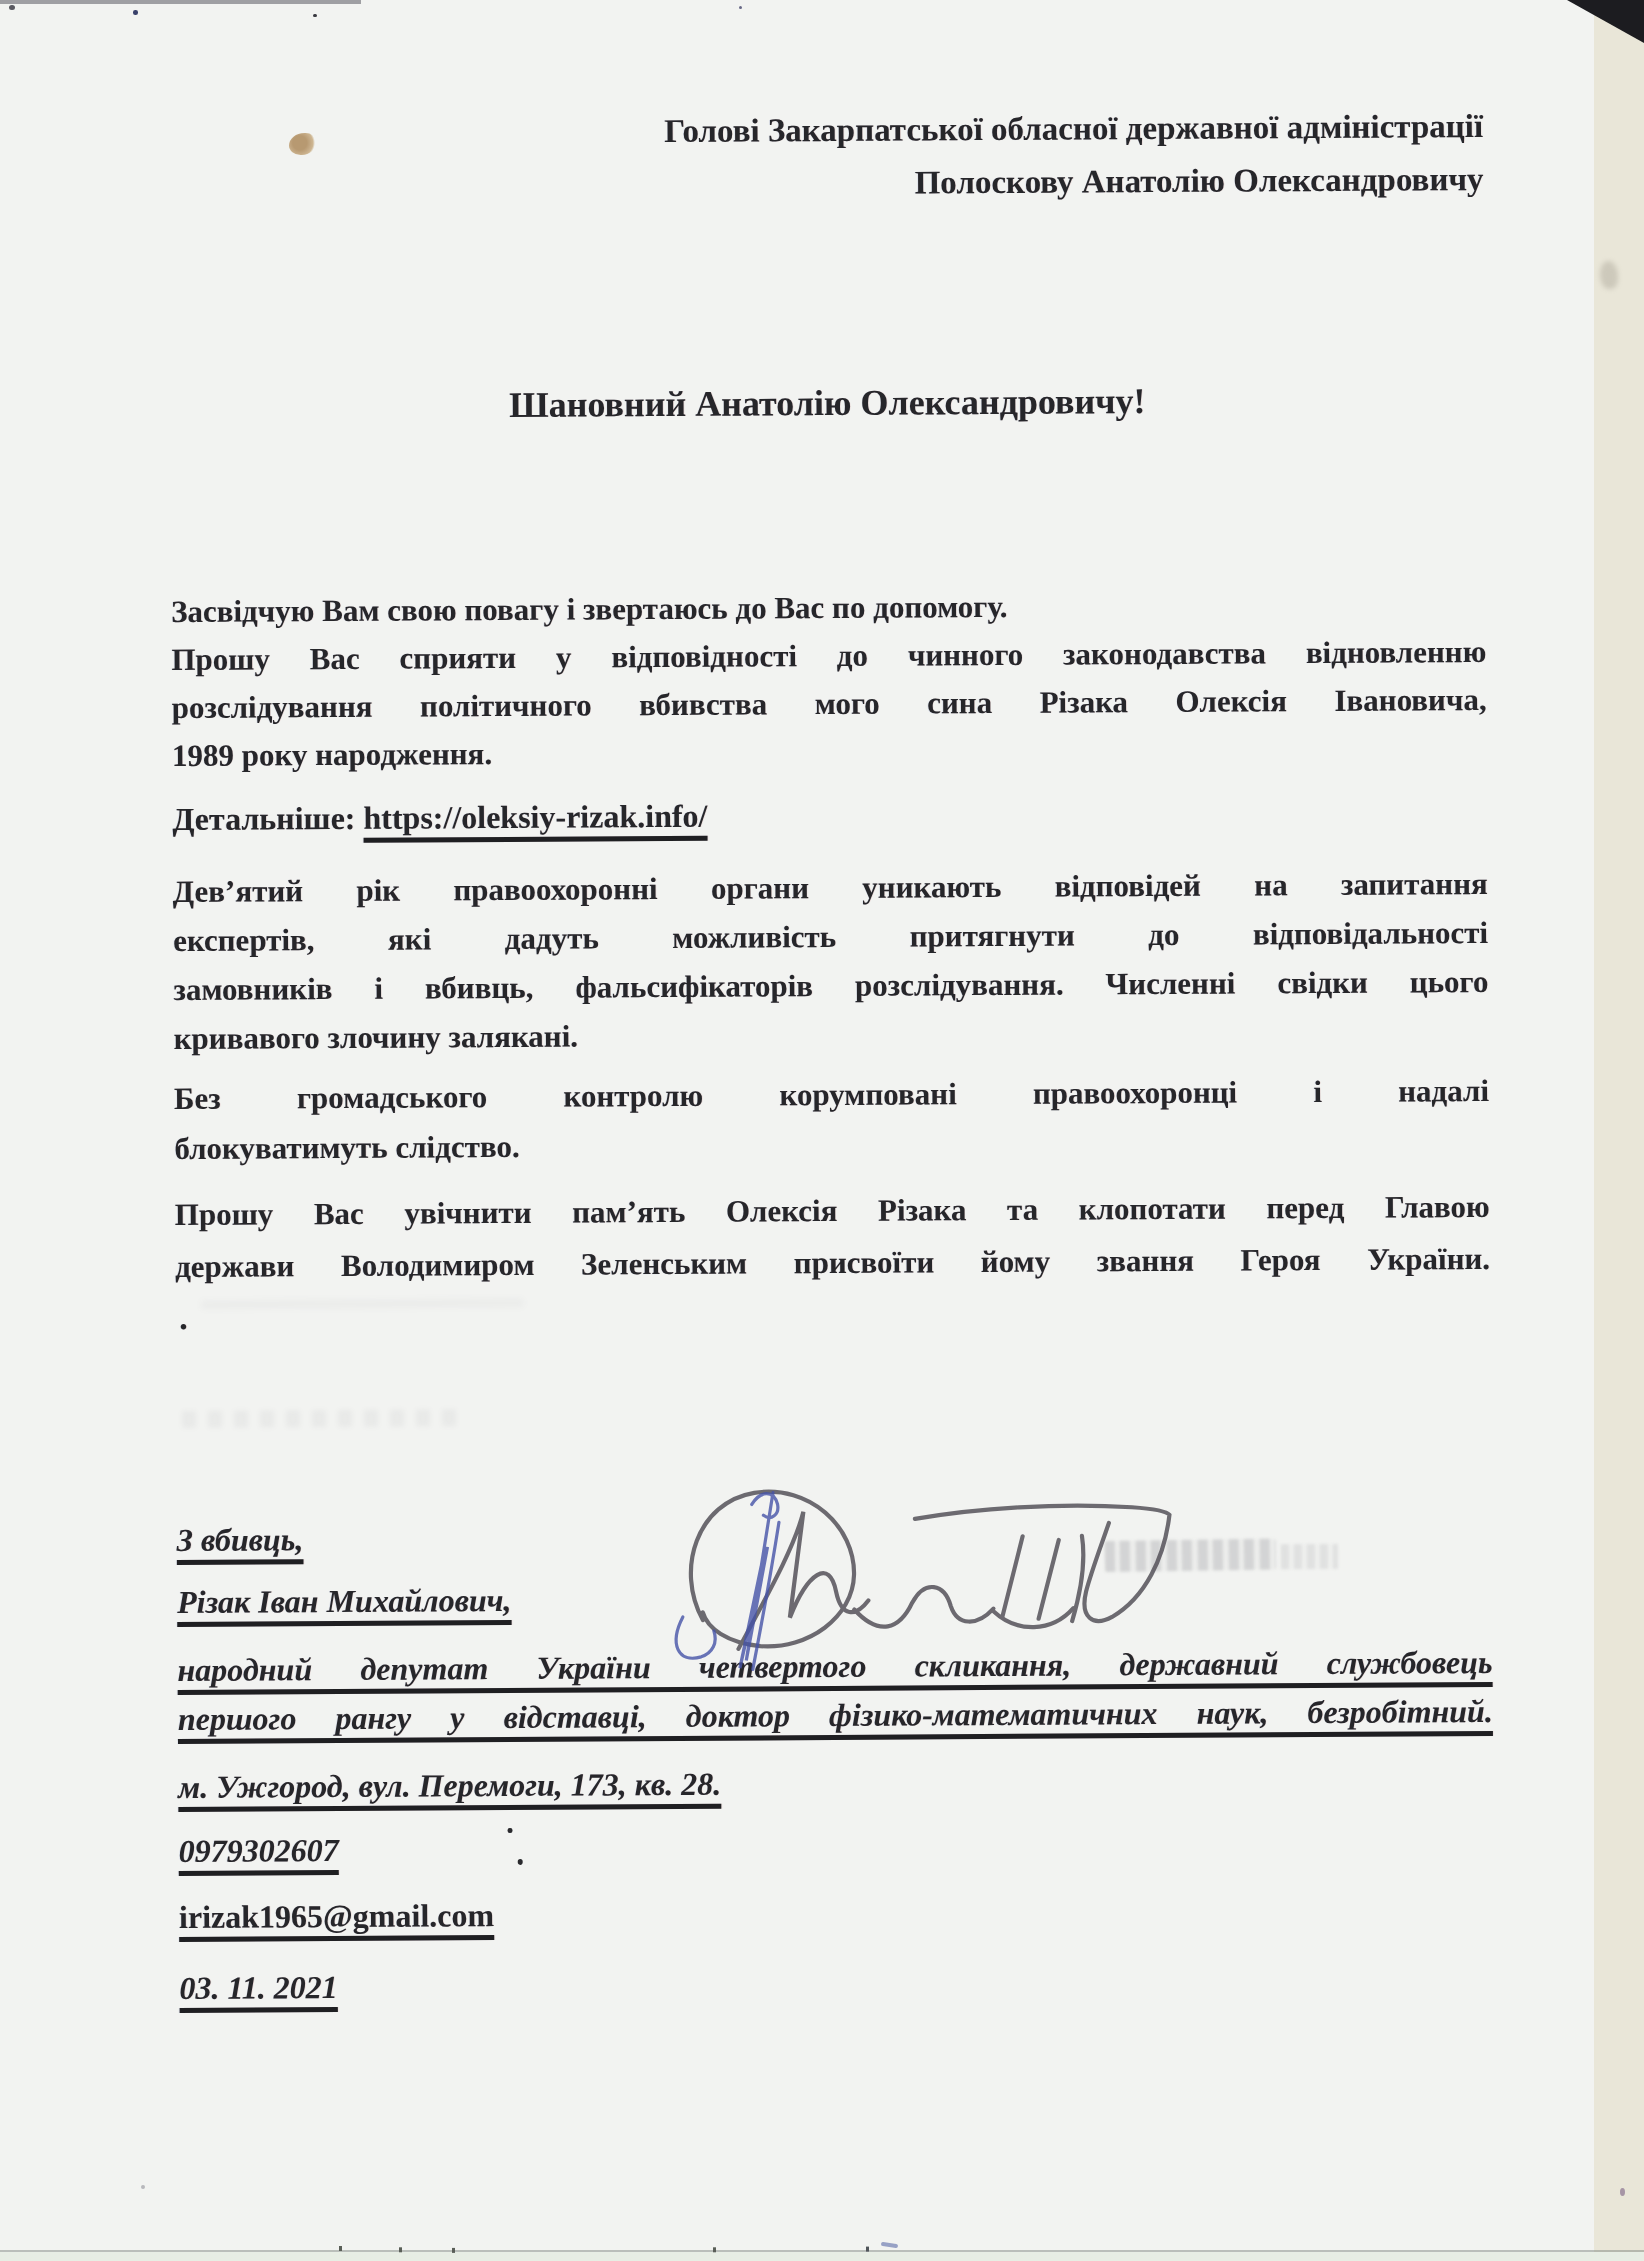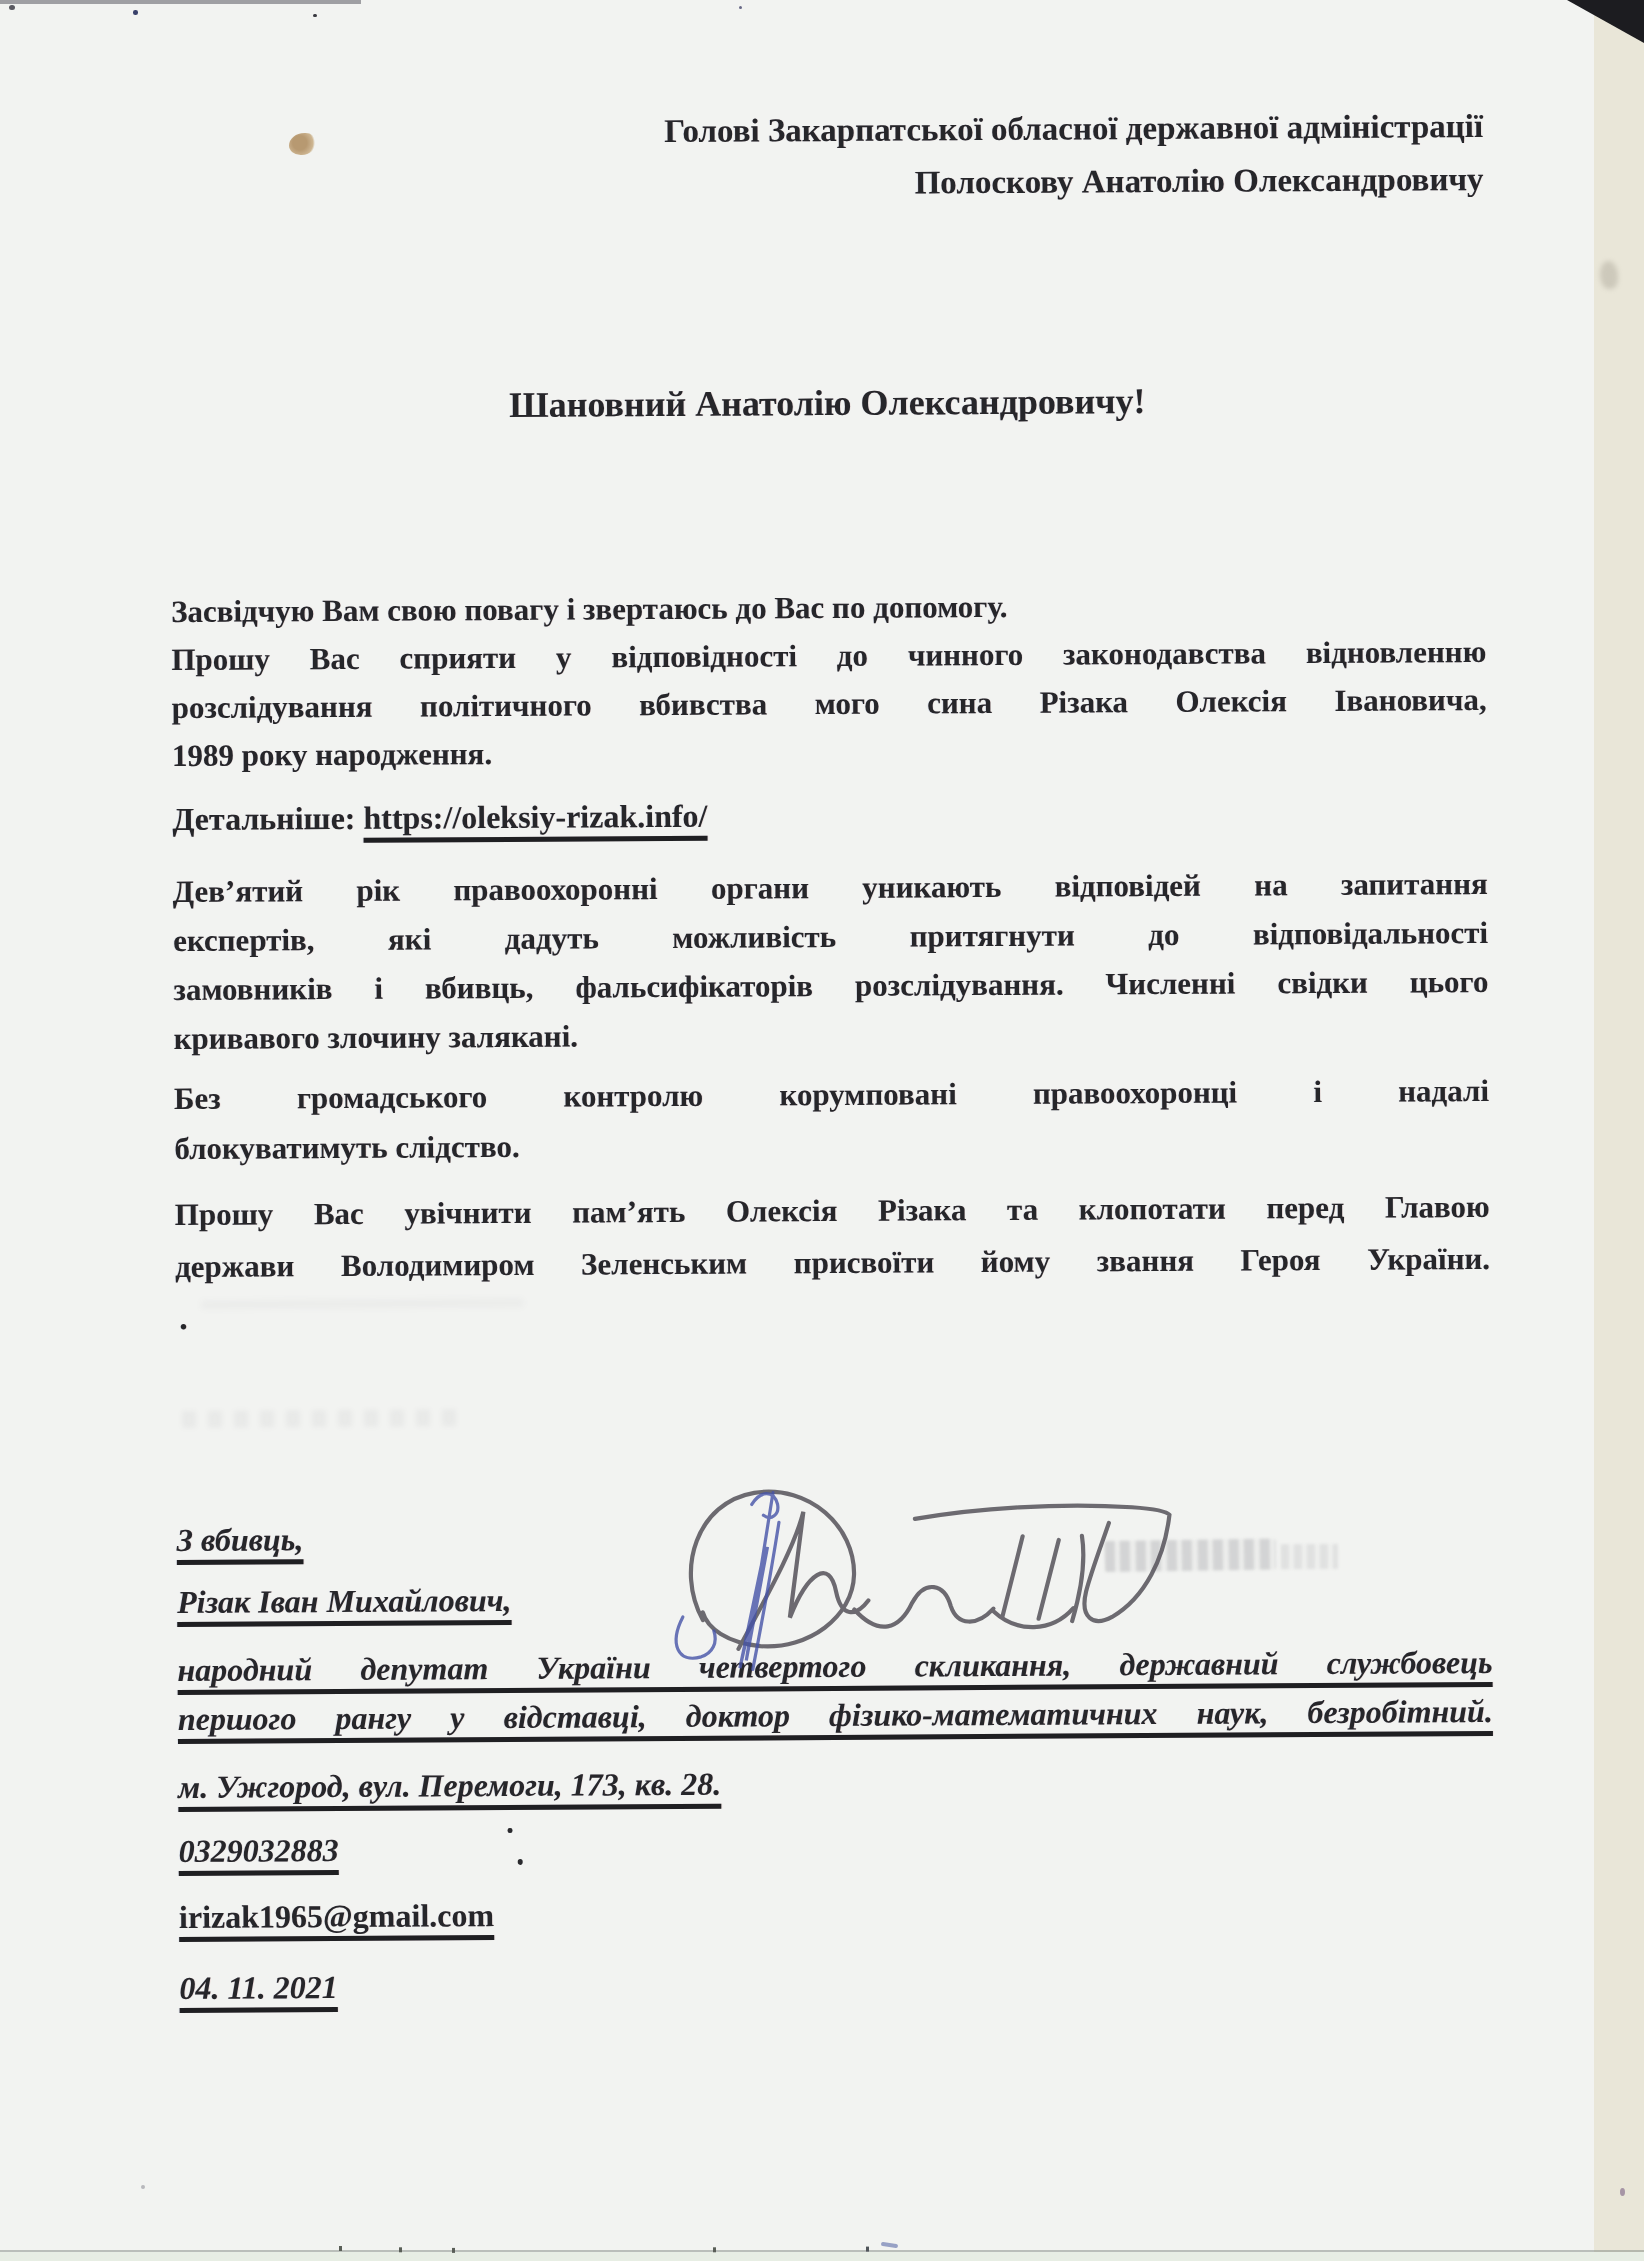--- a/index.html
+++ b/index.html
@@ -168,29 +168,29 @@
     <div class="block sig-line it" style="top:1538px;line-height:49px;">
       <div class="line jfull"><span class="u">народний депутат  України четвертого скликання, державний службовець</span></div>
       <div class="line jfull"><span class="u">першого рангу у відставці, доктор фізико-математичних наук, безробітний.</span></div>
     </div>
 
     <div class="block contact it" style="top:1655px;">
       <span class="u">м. Ужгород, вул. Перемоги, 173, кв. 28.</span>
     </div>
 
     <div class="block contact it" style="top:1719px;">
-      <span class="u">0329032883</span>
+      <span class="u">0979302607</span>
     </div>
 
     <div class="block contact" style="top:1785px;">
       <span class="u">irizak1965@gmail.com</span>
     </div>
 
     <div class="block contact it" style="top:1856px;">
-      <span class="u">04. 11. 2021</span>
+      <span class="u">03. 11. 2021</span>
     </div>
 
     <div class="speck" style="left:329px;top:1722px;width:4.5px;height:4.5px;background:#2a2a2e;"></div>
     <div class="speck" style="left:339px;top:1753px;width:5.2px;height:5.8px;background:#2a2a2e;"></div>
 
     <div class="bleed"></div>
     <div class="bleed2"></div>
 
     <svg class="signature" width="555" height="232" viewBox="0 0 860 360">
       <g fill="none" stroke="#55525a" stroke-width="6.5" stroke-linecap="round" opacity="0.85">

